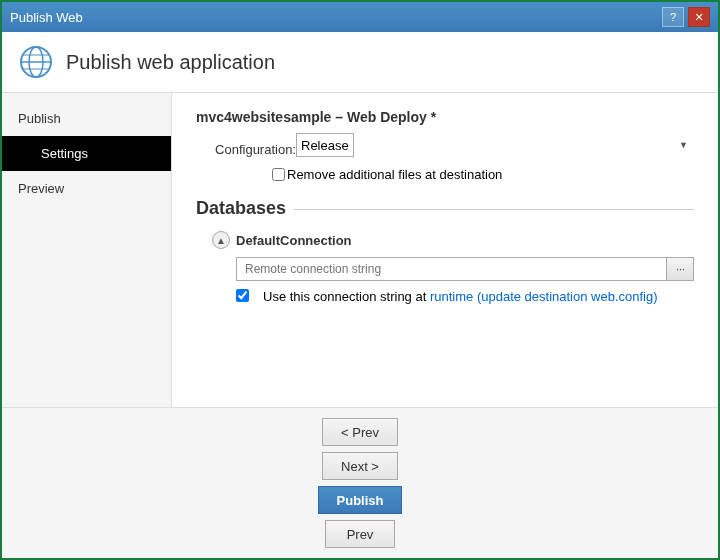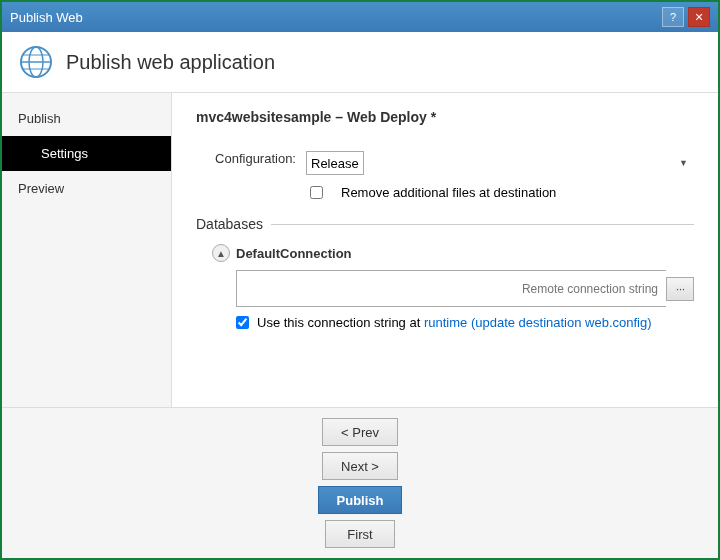--- a/index.html
+++ b/index.html
@@ -117,28 +117,27 @@
       flex: 1;
       padding: 16px 24px;
       background: white;
       overflow-y: auto;
     }
 
     .section-title {
       font-size: 14px;
       font-weight: bold;
       color: #333;
-      margin-bottom: 26px;
+      margin-bottom: 8px;
     }
 
     .config-row {
       display: flex;
-      align-items: flex-start;
+      align-items: flex-end;
       margin-bottom: 10px;
-      gap: 10px;
     }
     .config-label {
       color: #333;
       min-width: 100px;
       text-align: right;
     }
     .config-select {
       flex: 1;
       height: 24px;
       border: 1px solid #aaa;
@@ -160,34 +159,34 @@
       top: 50%;
       transform: translateY(-50%);
       font-size: 9px;
       color: #555;
       pointer-events: none;
     }
 
     .checkbox-row {
       display: flex;
       align-items: center;
-      gap: 18px;
-      margin-left: 114px;
+      gap: 2px;
+      margin-left: 76px;
       margin-bottom: 8px;
     }
     .checkbox-row input[type="checkbox"] {
       margin: 0;
     }
 
     .divider-section {
       margin: 16px 0 12px 0;
     }
     .divider-label {
-      font-weight: normal;
-      font-size: 14px;
+      font-weight: bold;
+      font-size: 18px;
       color: #333;
       display: flex;
       align-items: center;
       gap: 8px;
     }
     .divider-line {
       flex: 1;
       height: 1px;
       background: #ccc;
       margin-top: 1px;
@@ -223,50 +222,49 @@
 
     .connection-string-row {
       display: flex;
       align-items: center;
       margin-left: 24px;
       margin-bottom: 8px;
       gap: 0;
     }
     .connection-input {
       flex: 1;
-      height: 37px;
+      height: 24px;
       border: 1px solid #aaa;
       border-right: none;
       padding: 0 8px;
       font-size: 12px;
       color: #999;
       background: white;
-      text-align: right;
     }
     .connection-browse-btn {
       width: 28px;
       height: 24px;
       border: 1px solid #aaa;
       background: linear-gradient(to bottom, #f5f5f5, #e0e0e0);
       cursor: pointer;
       display: flex;
       align-items: center;
       justify-content: center;
       position: relative;
     }
     .browse-dots {
       font-size: 12px;
       color: #555;
       letter-spacing: -1px;
     }
 
     .db-checkbox-row {
       display: flex;
-      align-items: center;
-      gap: 8px;
+      align-items: flex-start;
+      gap: 14px;
       margin-left: 24px;
       margin-bottom: 6px;
     }
     .db-checkbox-row input[type="checkbox"] {
       margin: 0;
     }
     .link-text {
       color: #0066cc;
       text-decoration: none;
     }
@@ -379,16 +377,16 @@
 
       </div>
 
     </div>
   </div>
 
   <div class="dialog-footer">
     <button class="footer-btn">&lt; Prev</button>
     <button class="footer-btn">Next &gt;</button>
     <button class="footer-btn primary">Publish</button>
-    <button class="footer-btn">First</button>
+    <button class="footer-btn">Prev</button>
   </div>
 
 </div>
 
 </body></html>

